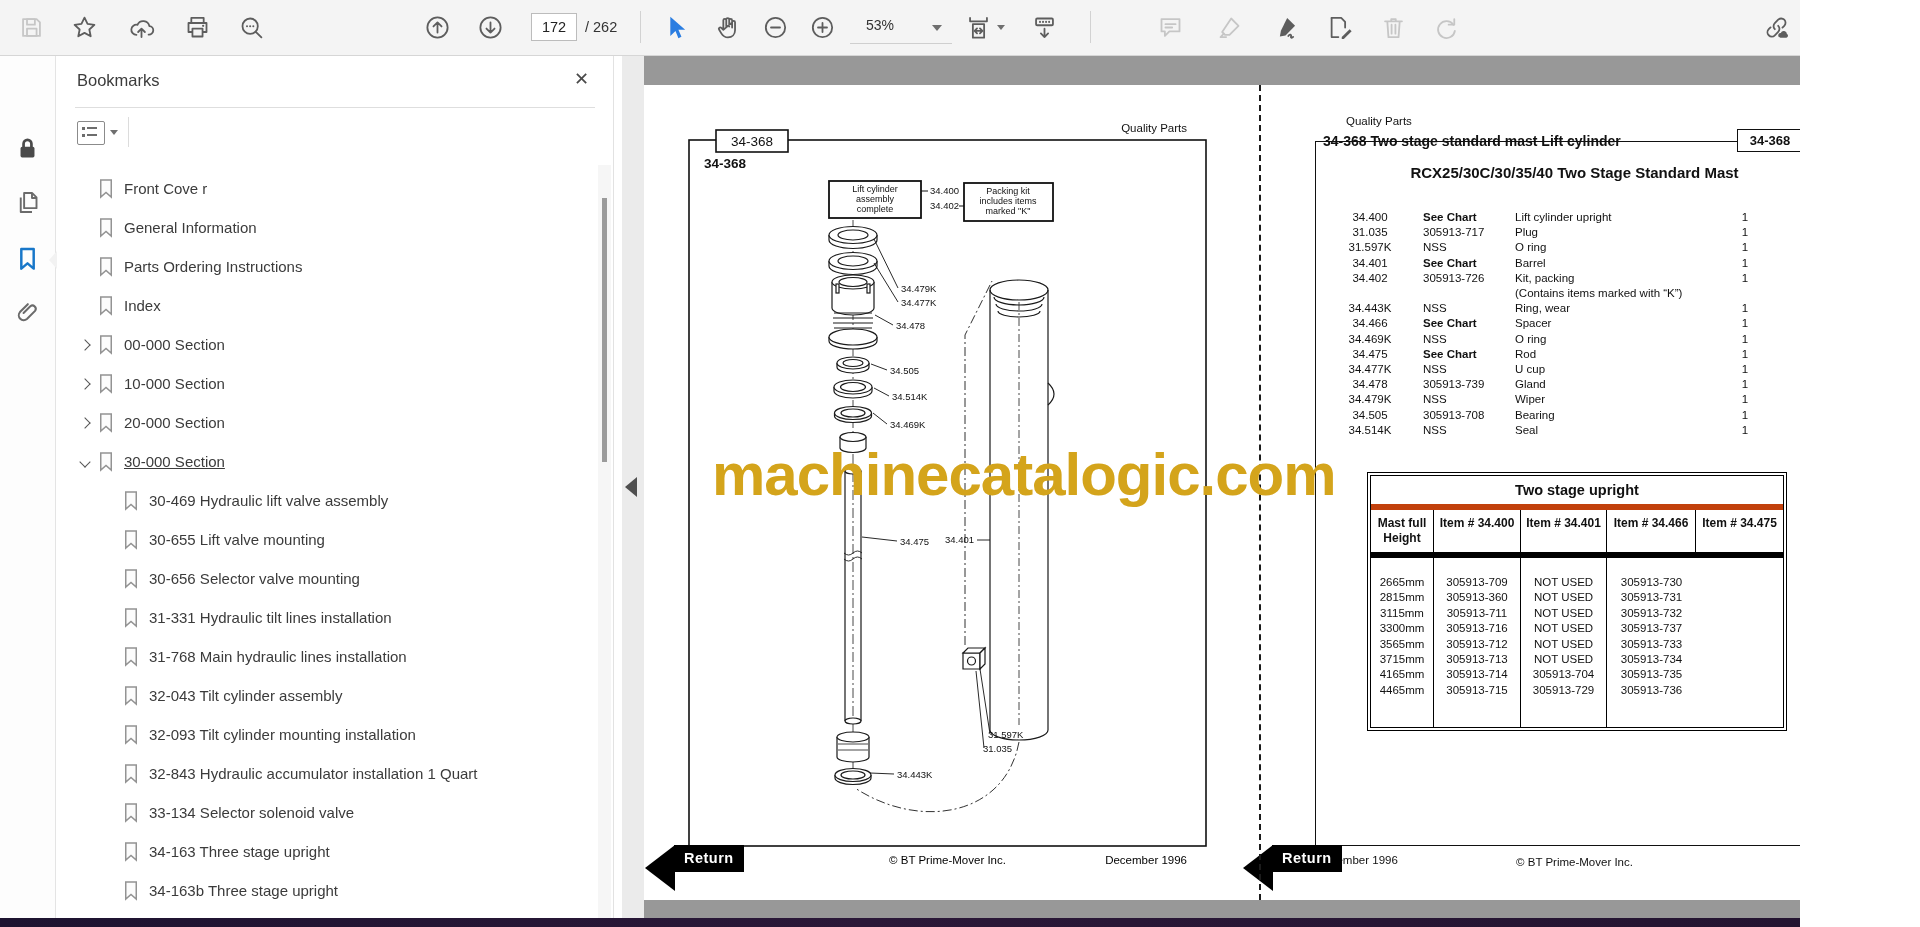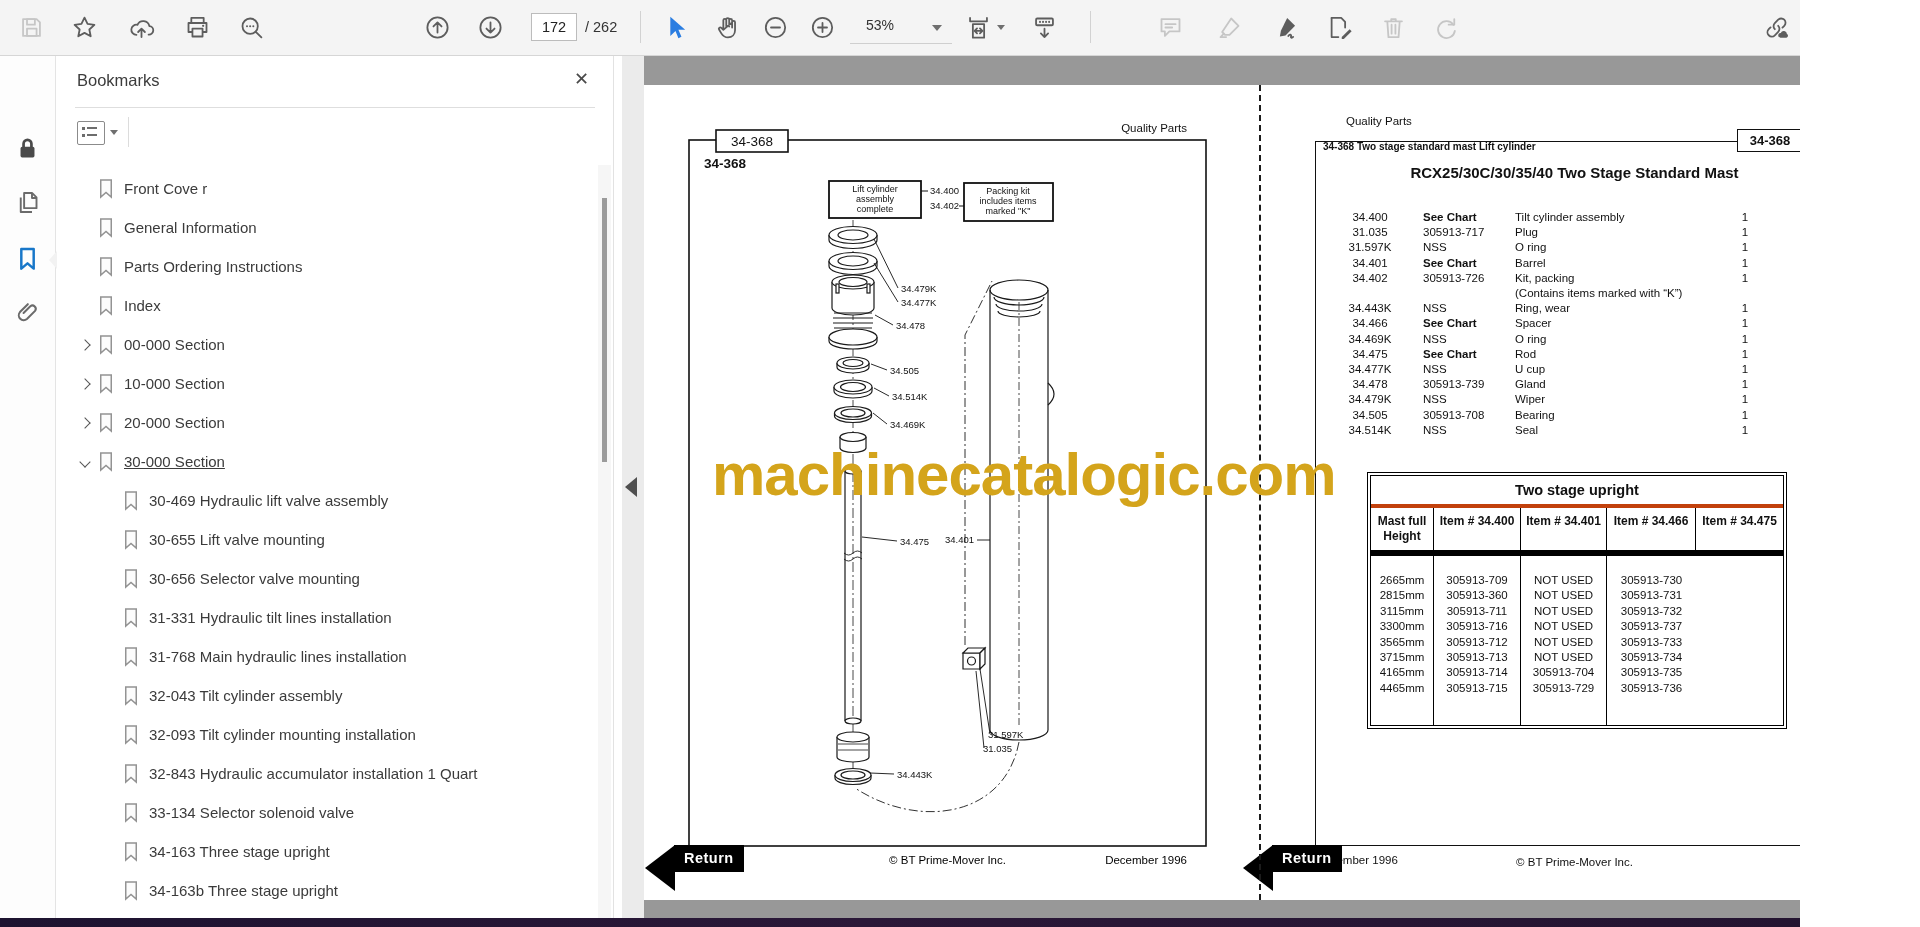--- a/index.html
+++ b/index.html
@@ -54,37 +54,37 @@
   .sep-dash{position:absolute;left:1259px;top:85px;height:815px;width:0;border-left:2px dashed #1c1c1c;z-index:6}
   .doc-scroll{position:absolute;left:1884px;top:55px;width:36px;height:863px;background:#f3f3f3;border-left:1px solid #e0e0e0;z-index:3}
   .doc-thumb{position:absolute;left:5px;top:571px;width:5px;height:29px;background:#8a8a8a;cursor:pointer}
   .taskbar{position:absolute;left:0;top:918px;width:1920px;height:9px;background:linear-gradient(90deg,#1d1330,#2b1838 45%,#231430);z-index:40}
   
   .page-left{position:absolute;left:647px;top:85px;width:614px;height:815px;z-index:4}
   .page-right{position:absolute;left:1261px;top:85px;width:615px;height:815px;z-index:4;color:#111}
   .pr-corner{position:absolute;left:85px;top:30px;font-size:11.5px}
   .pr-frame{position:absolute;left:54px;top:56px;width:516px;height:703px;border:1.5px solid #111}
   .pr-tab{position:absolute;left:476px;top:44px;width:64px;height:21px;border:1.5px solid #111;background:#fff;text-align:center;font-weight:bold;font-size:13px;line-height:21px}
-  .pr-title{position:absolute;left:62px;top:56px;font-weight:bold;font-size:10px}
+  .pr-title{position:absolute;left:62px;top:48px;font-weight:bold;font-size:14px}
   .pr-sub{position:absolute;left:54px;top:79px;width:519px;text-align:center;font-weight:bold;font-size:15px}
   .parts{position:absolute;left:66px;top:108px;width:500px}
   .pgrid{display:grid;grid-template-columns:86px 92px 210px 60px 52px}
   .p-head{font-weight:bold;font-size:12px;line-height:15px}
   .ph-c{text-align:center;white-space:pre-line}
   .ph-l{padding-left:10px;align-self:end}
   .ph-ce{text-align:center;align-self:end}
   .p-rows{margin-top:17px}
   .p-row{font-size:11.5px;line-height:15.2px}
   .c-item{text-align:center}
   .c-part,.c-name{padding-left:10px}
   .c-part.bold{font-weight:bold}
   .c-qty{text-align:center}
   .ut{position:absolute;left:106px;top:387px;width:414px;border:1px solid #000;padding:2px;background:#fff}
   .ut-in{border:1px solid #000}
-  .ut-title{height:28px;line-height:28px;text-align:center;font-weight:bold;font-size:14.5px;border-bottom:4px solid #c2410c}
+  .ut-title{height:28px;line-height:28px;text-align:center;font-weight:bold;font-size:14.5px;border-bottom:6px solid #c2410c}
   .ut-head{display:grid;grid-template-columns:63px 87px 86px 89px 1fr;border-bottom:6px solid #000000}
   .ut-head>div{padding:6px 2px;text-align:center;font-weight:bold;font-size:12px;white-space:pre-line;border-right:1px solid #000;line-height:15px}
   .ut-head>div:last-child{border-right:none}
   .ut-body{display:grid;grid-template-columns:63px 87px 86px 89px 1fr}
   .ut-col{border-right:1px solid #000;padding:17px 0 29px;text-align:center;font-size:11.5px;line-height:15.4px}
   .ut-col:last-child{border-right:none}
   .pfoot{position:absolute;font-size:11.5px}
   .return{position:absolute;display:flex;align-items:flex-start;z-index:8}
   .return .tri{width:0;height:0;border-top:23px solid transparent;border-bottom:23px solid transparent;border-right:30px solid #000}
   .return .lbl{background:#000;color:#fff;font-weight:bold;font-size:14.5px;padding:0 10px;height:27px;line-height:27px;margin-left:-1px;letter-spacing:.5px}
@@ -564,21 +564,21 @@
     <div class="pr-frame"></div>
     <div class="pr-tab">34-368</div>
     <div class="pr-title">34-368 Two stage standard mast Lift cylinder</div>
     <div class="pr-sub">RCX25/30C/30/35/40 Two Stage Standard Mast</div>
 
     <div class="parts">
       <div class="p-rows">
           <div class="pgrid p-row">
             <div class="c-item">34.400</div>
             <div class="c-part bold">See Chart</div>
-            <div class="c-name">Tilt cylinder assembly</div>
+            <div class="c-name">Lift cylinder upright</div>
             <div class="c-qty">1</div>
             <div class="c-units"></div>
           </div>
           <div class="pgrid p-row">
             <div class="c-item">31.035</div>
             <div class="c-part">305913-717</div>
             <div class="c-name">Plug</div>
             <div class="c-qty">1</div>
             <div class="c-units"></div>
           </div>

